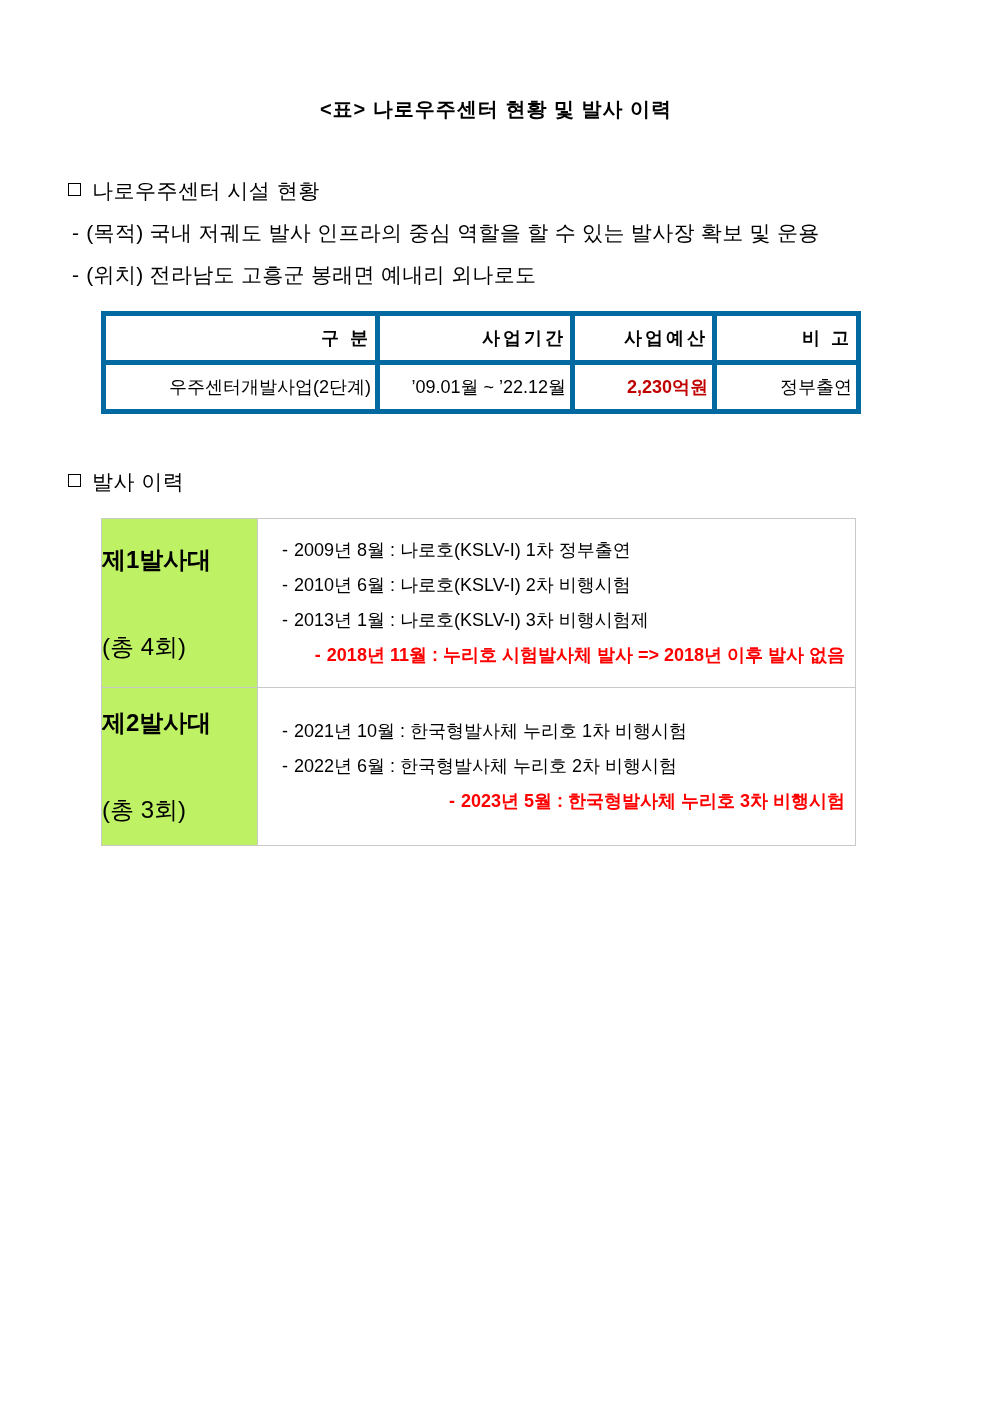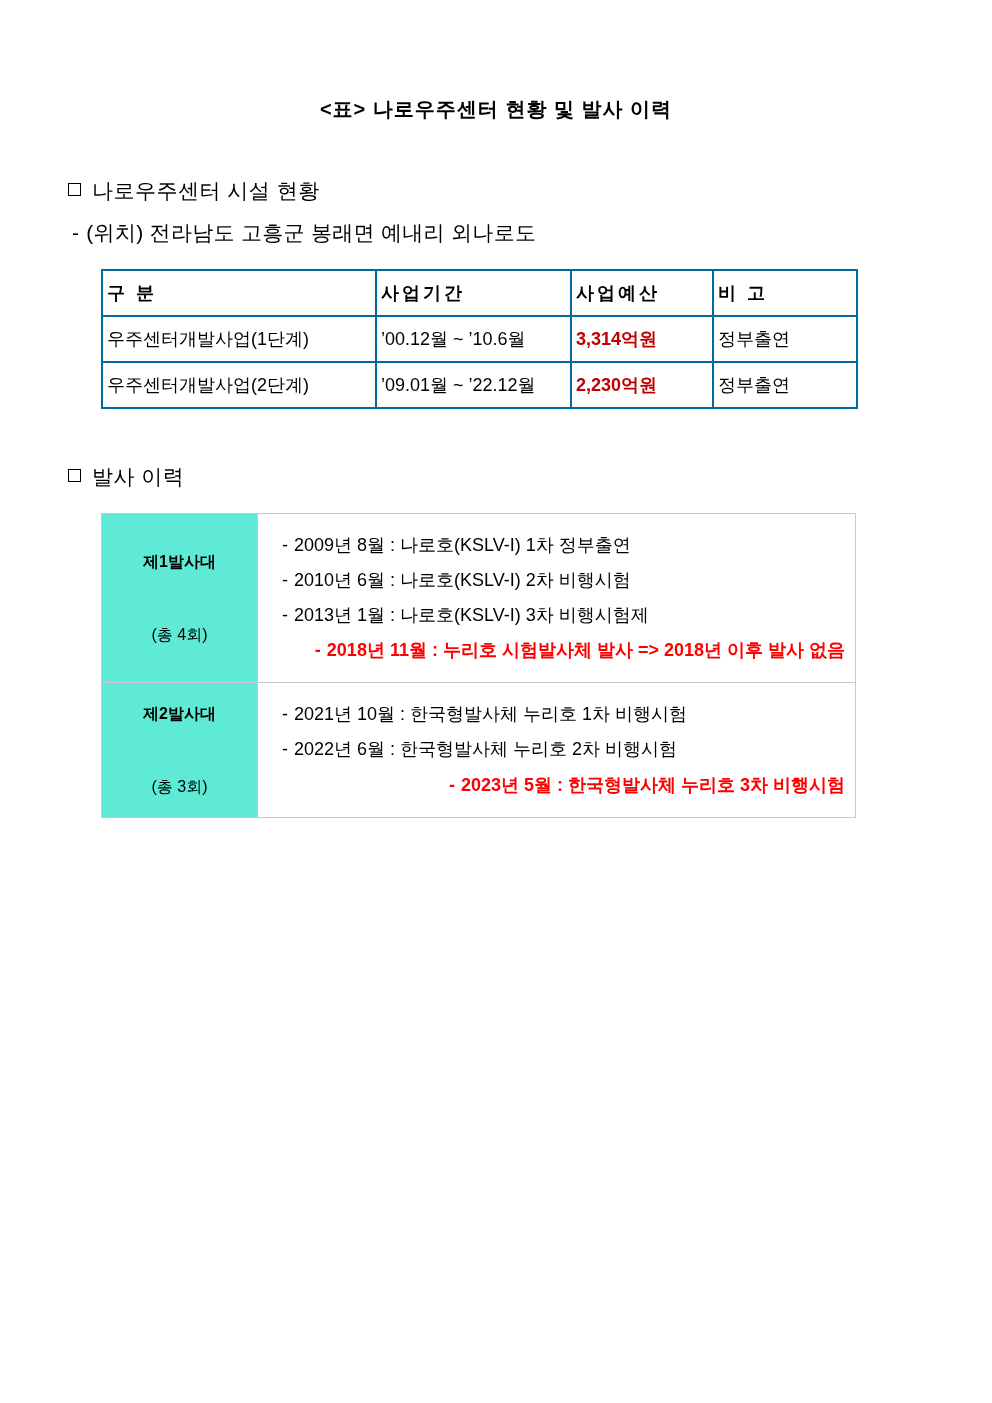--- a/index.html
+++ b/index.html
@@ -65,24 +65,24 @@
   .tbl-wrap {
     margin-top: 22px;
     margin-left: 33px;
   }
   table.facility {
     border-collapse: collapse;
     width: 755px;
     table-layout: fixed;
   }
   table.facility th, table.facility td {
-    border: 2px solid #0369a1;
+    border: 5px solid #0369a1;
     height: 44px;
     font-size: 18px;
-    text-align: left;
+    text-align: right;
     vertical-align: middle;
     padding: 0 4px;
   }
   table.facility th {
     font-weight: bold;
     letter-spacing: 3px;
   }
   table.facility td.budget {
     color: #c00000;
     font-weight: bold;
@@ -102,23 +102,23 @@
     width: 755px;
     table-layout: fixed;
   }
   table.history td {
     border: 1px solid #c9c9c9;
     vertical-align: middle;
     padding: 14px 0;
   }
   table.history td.label {
     width: 155px;
-    background: #5eead4;
-    text-align: center;
-    font-size: 16px;
+    background: #bef264;
+    text-align: left;
+    font-size: 24px;
     line-height: 1.75;
   }
   table.history td.label .main {
     font-weight: bold;
     display: block;
   }
   table.history td.label .sub {
     display: block;
     margin-top: 45px;
   }
@@ -140,20 +140,23 @@
 <div class="page">
 
   <div class="doc-title">&lt;표&gt; 나로우주센터 현황 및 발사 이력</div>
 
   <div class="section">
 
     <div class="sec-head">
       <span class="sq"></span><span>나로우주센터 시설 현황</span>
     </div>
 
+    <div class="bullet-line">
+      <span class="dash">-</span><span>(목적) 국내 저궤도 발사 인프라의 중심 역할을 할 수 있는 발사장 확보 및 운용</span>
+    </div>
 
     <div class="bullet-line">
       <span class="dash">-</span><span>(위치) 전라남도 고흥군 봉래면 예내리 외나로도</span>
     </div>
 
     <div class="tbl-wrap">
       <table class="facility">
         <colgroup>
           <col class="col1">
             <col class="col2">
@@ -163,26 +166,20 @@
         <thead>
           <tr>
             <th>구 분</th>
             <th>사업기간</th>
             <th>사업예산</th>
             <th>비 고</th>
           </tr>
         </thead>
         <tbody>
           <tr>
-            <td>우주센터개발사업(1단계)</td>
-            <td>’00.12월 ~ ’10.6월</td>
-            <td class="budget">3,314억원</td>
-            <td>정부출연</td>
-          </tr>
-          <tr>
             <td>우주센터개발사업(2단계)</td>
             <td>’09.01월 ~ ’22.12월</td>
             <td class="budget">2,230억원</td>
             <td>정부출연</td>
           </tr>
         </tbody>
       </table>
     </div>
   </div>
 

